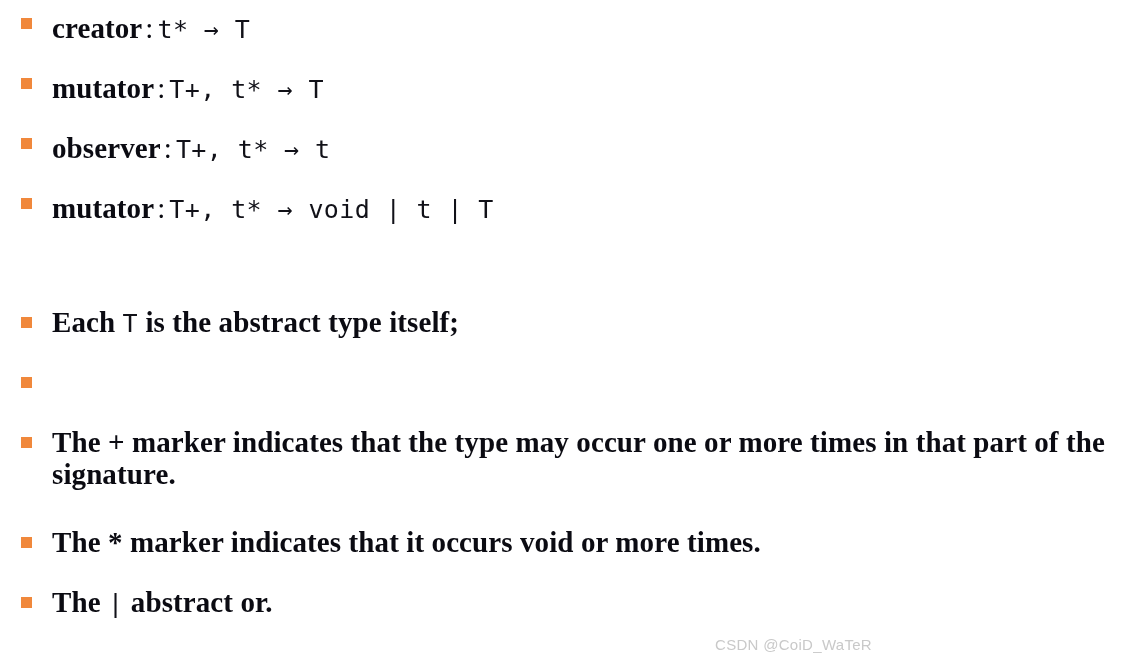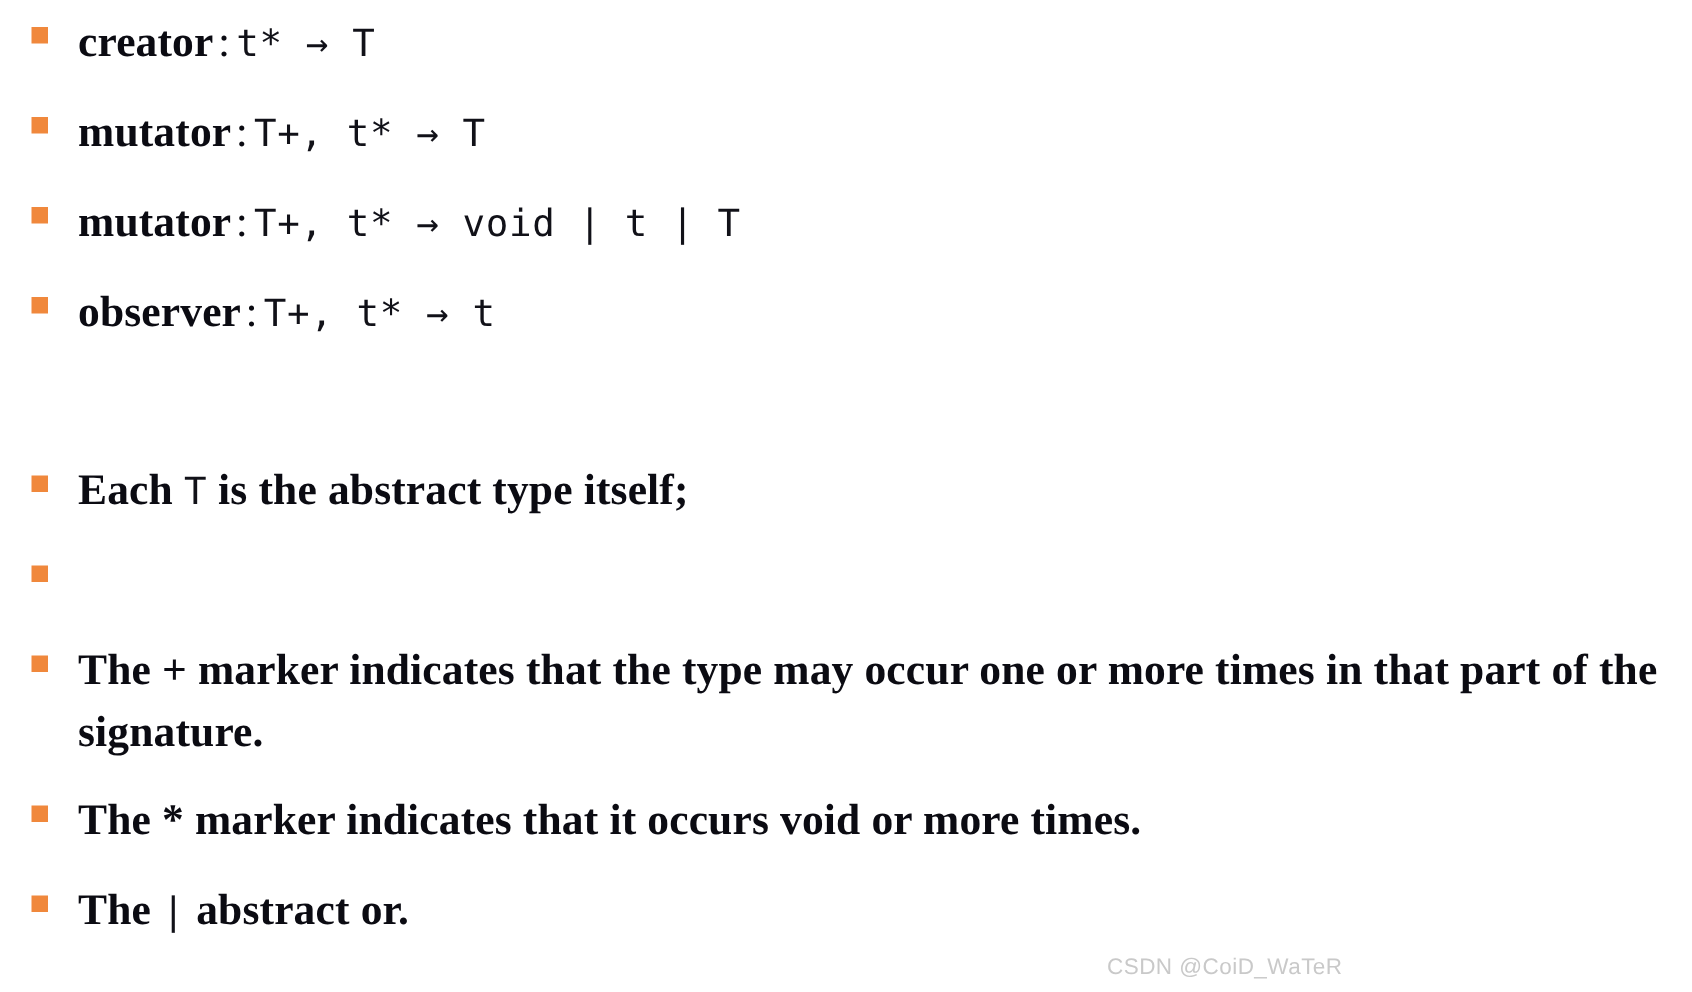--- a/index.html
+++ b/index.html
@@ -78,32 +78,32 @@
     font-weight: normal;
     font-size: 25px;
     color: #111118;
     letter-spacing: 0.4px;
   }
 
   .prose {
     font-family: "Liberation Serif", serif;
     font-weight: bold;
     font-size: 29px;
-    line-height: 40px;
+    line-height: 30px;
     color: #0b0b12;
   }
 
   .prose .code {
     font-size: 25px;
     font-weight: normal;
   }
 
   .watermark {
     position: absolute;
-    right: 9px;
+    right: 32px;
     bottom: 8px;
     font-family: "Liberation Sans", sans-serif;
     font-size: 15px;
     color: #c9c9c9;
     letter-spacing: 0.3px;
     user-select: none;
   }
 </style>
 </head>
 <body>
@@ -117,26 +117,26 @@
       <span class="bullet-body"><span class="label">creator</span><span class="sep">:</span><span class="code">t* → T</span></span>
     </div>
 
     <div class="bullet-row">
       <span class="bullet-marker"></span>
       <span class="bullet-body"><span class="label">mutator</span><span class="sep">:</span><span class="code">T+, t* → T</span></span>
     </div>
 
     <div class="bullet-row">
       <span class="bullet-marker"></span>
-      <span class="bullet-body"><span class="label">mutator</span><span class="sep">:</span><span class="code">T+, t* → void | t | T</span></span>
+      <span class="bullet-body"><span class="label">observer</span><span class="sep">:</span><span class="code">T+, t* → t</span></span>
     </div>
 
     <div class="bullet-row">
       <span class="bullet-marker"></span>
-      <span class="bullet-body"><span class="label">observer</span><span class="sep">:</span><span class="code">T+, t* → t</span></span>
+      <span class="bullet-body"><span class="label">mutator</span><span class="sep">:</span><span class="code">T+, t* → void | t | T</span></span>
     </div>
 
   </div>
 
   <div class="bullet-group" id="notes-group">
 
     <div class="bullet-row">
       <span class="bullet-marker"></span>
       <span class="bullet-body prose"><span>Each </span><span class="code">T</span><span> is the abstract type itself;</span></span>
     </div>

